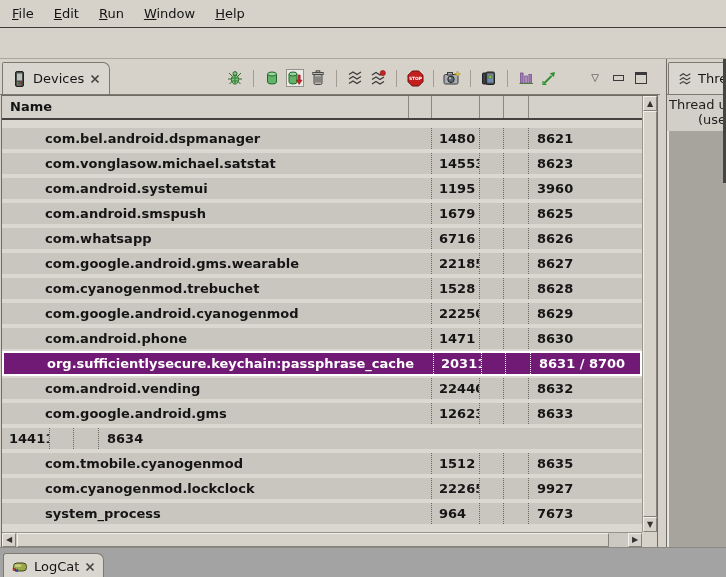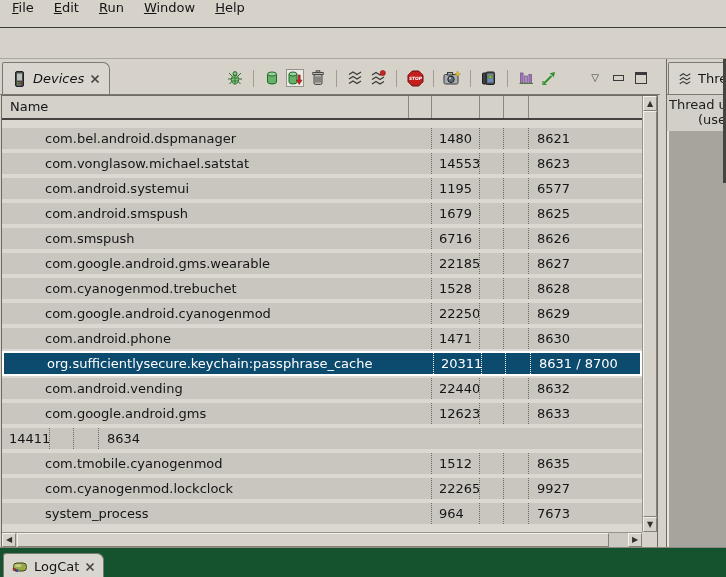--- a/index.html
+++ b/index.html
@@ -9,38 +9,38 @@
     background: #d6d2ca;
     position: relative;
     overflow: hidden;
     color: #141414;
   }
   .screen { position: absolute; left: 0; top: 0; width: 726px; height: 577px; background: #d6d2ca; }
 
   
   .menubar {
     position: absolute; left: 0; top: 0; width: 726px; height: 28px;
-    display: flex; padding-left: 2px;
+    display: flex; align-items: center; padding-left: 2px;
     border-bottom: 1px solid #3f3d39;
   }
   .menu-item { padding: 0 10px; font-size: 13px; cursor: default; }
   .mi-first { text-decoration: underline; }
 
   
   .topstrip { position: absolute; left: 0; top: 29px; width: 726px; height: 29px; }
 
   
   .main { position: absolute; left: 0; top: 58px; width: 726px; height: 489px; border-top: 1px solid #aaa79f; }
 
   .devices-view { position: absolute; left: 0; top: 0; width: 660px; height: 489px; }
 
   .tabrow {
     position: absolute; left: 0; top: 0; width: 660px; height: 36px;
     border-bottom: 1px solid #7c7970;
-    display: flex; align-items: flex-end; font-style: italic;
+    display: flex; align-items: flex-end;
   }
   .ctab {
     height: 32px; background: #d9d6d0;
     border: 1px solid #7c7970; border-bottom: none;
     border-radius: 2px 7px 0 0;
     display: flex; align-items: center; gap: 6px;
     padding: 0 9px; font-size: 13px; white-space: nowrap;
   }
   .devices-tab { margin-left: 2px; }
 
@@ -52,21 +52,21 @@
   .tbtn.hl { background: #eceae6; border: 1px solid #96938b; }
   .tsep { width: 1px; height: 17px; background: #a09d95; margin: 0 4px; }
   .tgap { width: 18px; }
   .chevron-glyph { font-size: 10px; color: #3a3a3a; line-height: 1; }
   .win-min { width: 11px; height: 6px; border: 1px solid #3a3a3a; }
   .win-max { width: 12px; height: 12px; border: 1px solid #3a3a3a; border-top-width: 3px; }
 
   
   .view-body {
     position: absolute; left: 1px; top: 36px; width: 657px; height: 453px;
-    border: 1px solid #6f6c66; background: #dbd8d2;
+    border: 1px solid #6f6c66; background: #dbd8d2; font-weight: bold;
   }
   .thead {
     position: absolute; left: 0; top: 0; width: 640px; height: 24px;
     background: #d4d1ca; border-bottom: 2px solid #45433f; display: flex;
   }
   .th { height: 100%; border-right: 1px solid #8b8880; font-size: 13px; padding: 3px 0 0 8px; overflow: hidden; }
   .th-name { width: 407px; }
   .th-a { width: 23px; }
   .th-pid { width: 48px; }
   .th-b { width: 24px; }
@@ -78,21 +78,21 @@
     height: 21px; margin-bottom: 4px; background: #c9c6c0;
     display: flex; align-items: stretch; font-size: 13px; color: #151515;
   }
   .cell { display: flex; align-items: center; overflow: hidden; white-space: nowrap; }
   .c-name { width: 430px; padding-left: 43px; border-right: 1px dotted #6b6862; }
   .c-pid  { width: 48px;  padding-left: 7px;  border-right: 1px dotted #6b6862; }
   .c-a    { width: 24px;  border-right: 1px dotted #6b6862; }
   .c-b    { width: 25px;  border-right: 1px dotted #6b6862; }
   .c-port { flex: 1; padding-left: 8px; }
   .row.selected {
-    background: #0c4a6e; color: #ffffff;
+    background: #701a75; color: #ffffff;
     border: 2px solid #ffffff; height: 25px; margin-top: -2px; margin-bottom: 2px;
   }
   .row.selected .cell { border-right-color: #ffffff; }
 
   
   .vscroll { position: absolute; right: 0; top: 0; width: 15px; height: 436px; background: #ccc9c2; border-left: 1px solid #969389; }
   .sb-btn {
     width: 14px; height: 15px; background: #d6d2ca;
     border: 1px solid; border-color: #f2f0ec #85827b #85827b #f2f0ec;
     font-size: 8px; line-height: 1; display: flex; align-items: center; justify-content: center; color: #33322f;
@@ -115,21 +115,21 @@
     position: absolute; left: 0; top: 36px; width: 60px; height: 36px;
     background: #d2cfc9; font-size: 13px; color: #20201e; overflow: hidden;
   }
   .tmsg-line1 { white-space: nowrap; padding: 2px 0 0 2px; }
   .tmsg-line2 { white-space: nowrap; padding-left: 31px; }
   .threads-gray { position: absolute; left: 0; top: 72px; width: 60px; height: 417px; background: #a7a49e; border-left: 2px solid #e8e6e1; }
 
   .right-edge-strip { position: absolute; left: 723px; top: 58px; width: 3px; height: 124px; background: #45443f; }
 
   
-  .bottombar { position: absolute; left: 0; top: 547px; width: 726px; height: 30px; background: #14532d; border-top: 1px solid #8b8880; padding-left: 12px; }
+  .bottombar { position: absolute; left: 0; top: 547px; width: 726px; height: 30px; background: #a3a3a3; border-top: 1px solid #8b8880; padding-left: 12px; }
   .logcat-tab {
     position: absolute; left: 3px; top: 5px; height: 26px;
     background: #d9d6d0; border: 1px solid #7c7970; border-bottom: none;
     border-radius: 3px 7px 0 0; display: flex; align-items: center; gap: 6px;
     padding: 0 8px; font-size: 13px;
   }
 
   svg { display: block; }
 </style>
 </head>
@@ -296,33 +296,33 @@
     <div class="cell c-a"></div>
     <div class="cell c-b"></div>
     <div class="cell c-port port">8623</div>
   </div>
 
   <div class="row">
     <div class="cell c-name name">com.android.systemui</div>
     <div class="cell c-pid pid">1195</div>
     <div class="cell c-a"></div>
     <div class="cell c-b"></div>
-    <div class="cell c-port port">6577</div>
+    <div class="cell c-port port">3960</div>
   </div>
 
   <div class="row">
     <div class="cell c-name name">com.android.smspush</div>
     <div class="cell c-pid pid">1679</div>
     <div class="cell c-a"></div>
     <div class="cell c-b"></div>
     <div class="cell c-port port">8625</div>
   </div>
 
   <div class="row">
-    <div class="cell c-name name">com.smspush</div>
+    <div class="cell c-name name">com.whatsapp</div>
     <div class="cell c-pid pid">6716</div>
     <div class="cell c-a"></div>
     <div class="cell c-b"></div>
     <div class="cell c-port port">8626</div>
   </div>
 
   <div class="row">
     <div class="cell c-name name">com.google.android.gms.wearable</div>
     <div class="cell c-pid pid">22185</div>
     <div class="cell c-a"></div>

